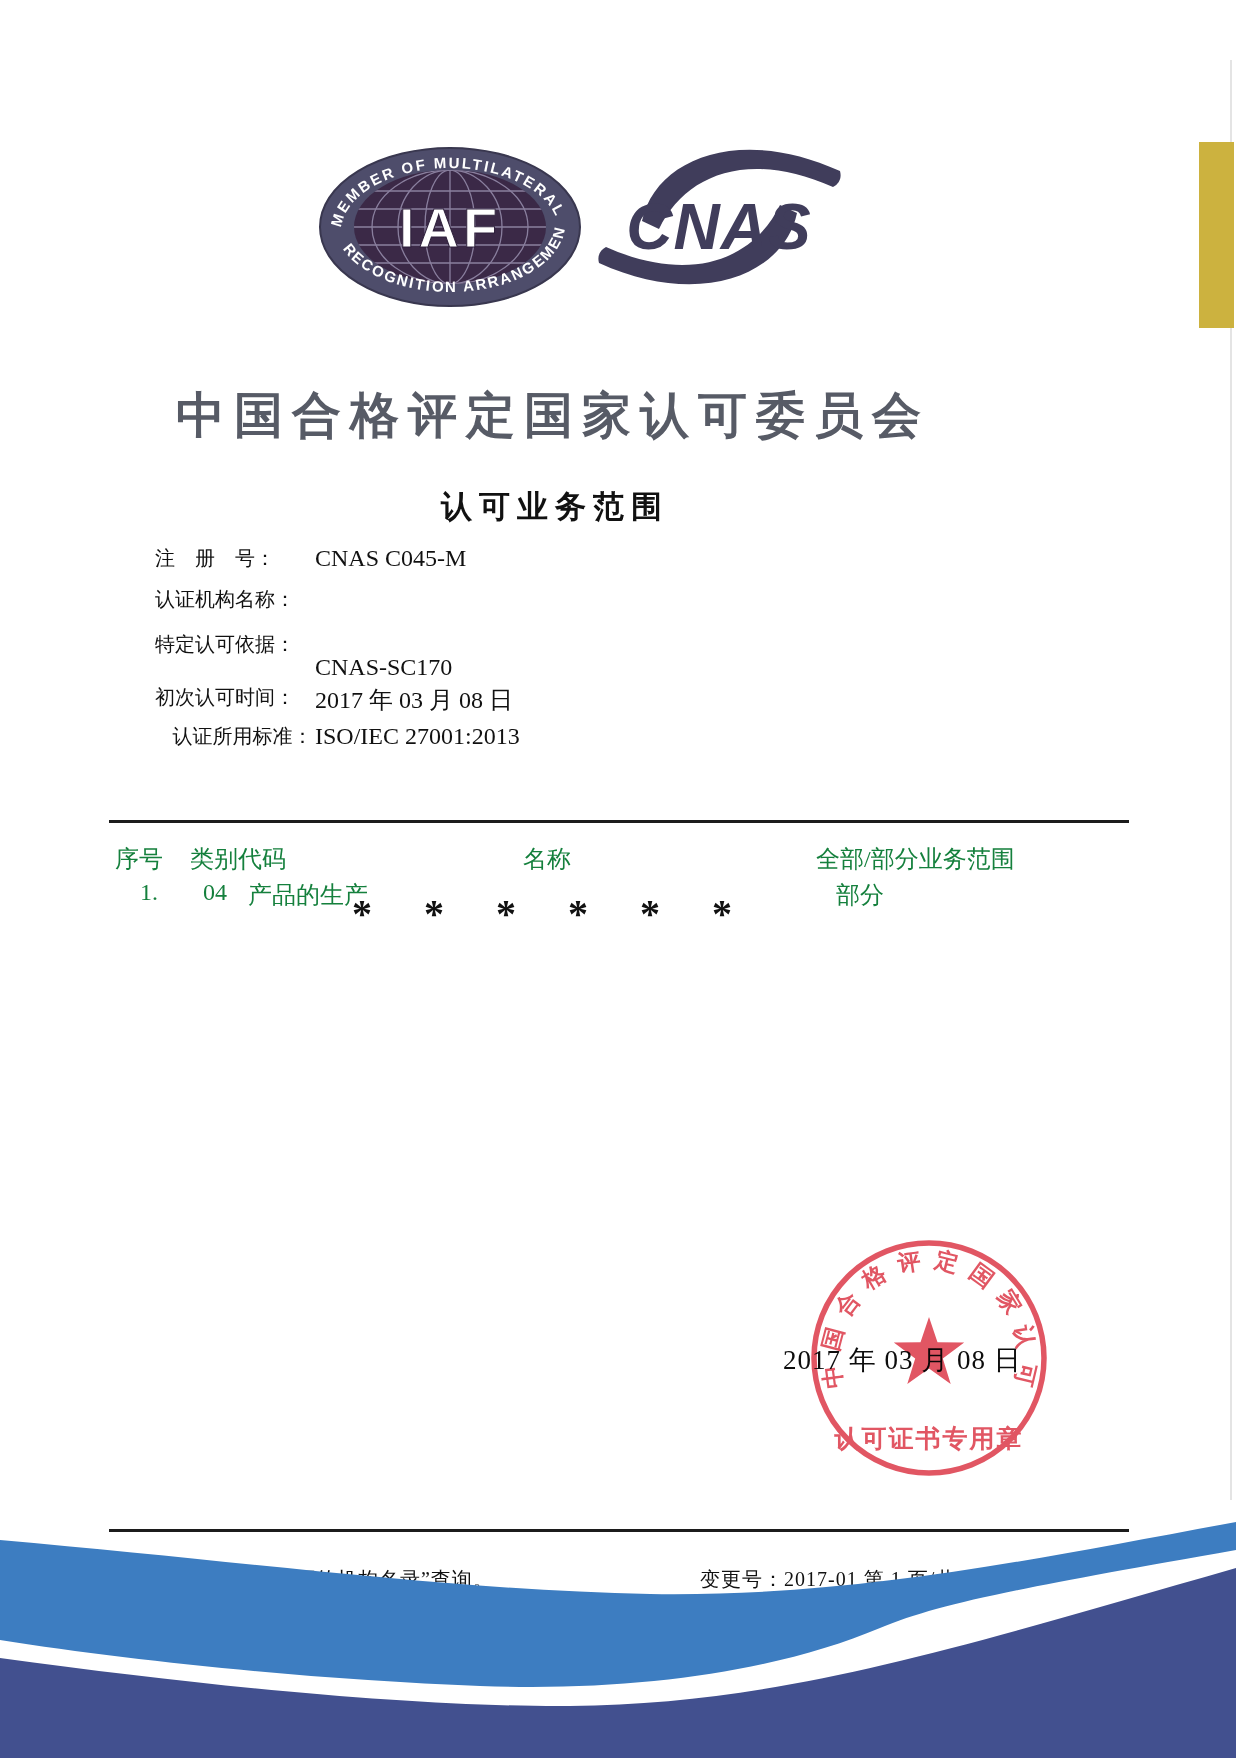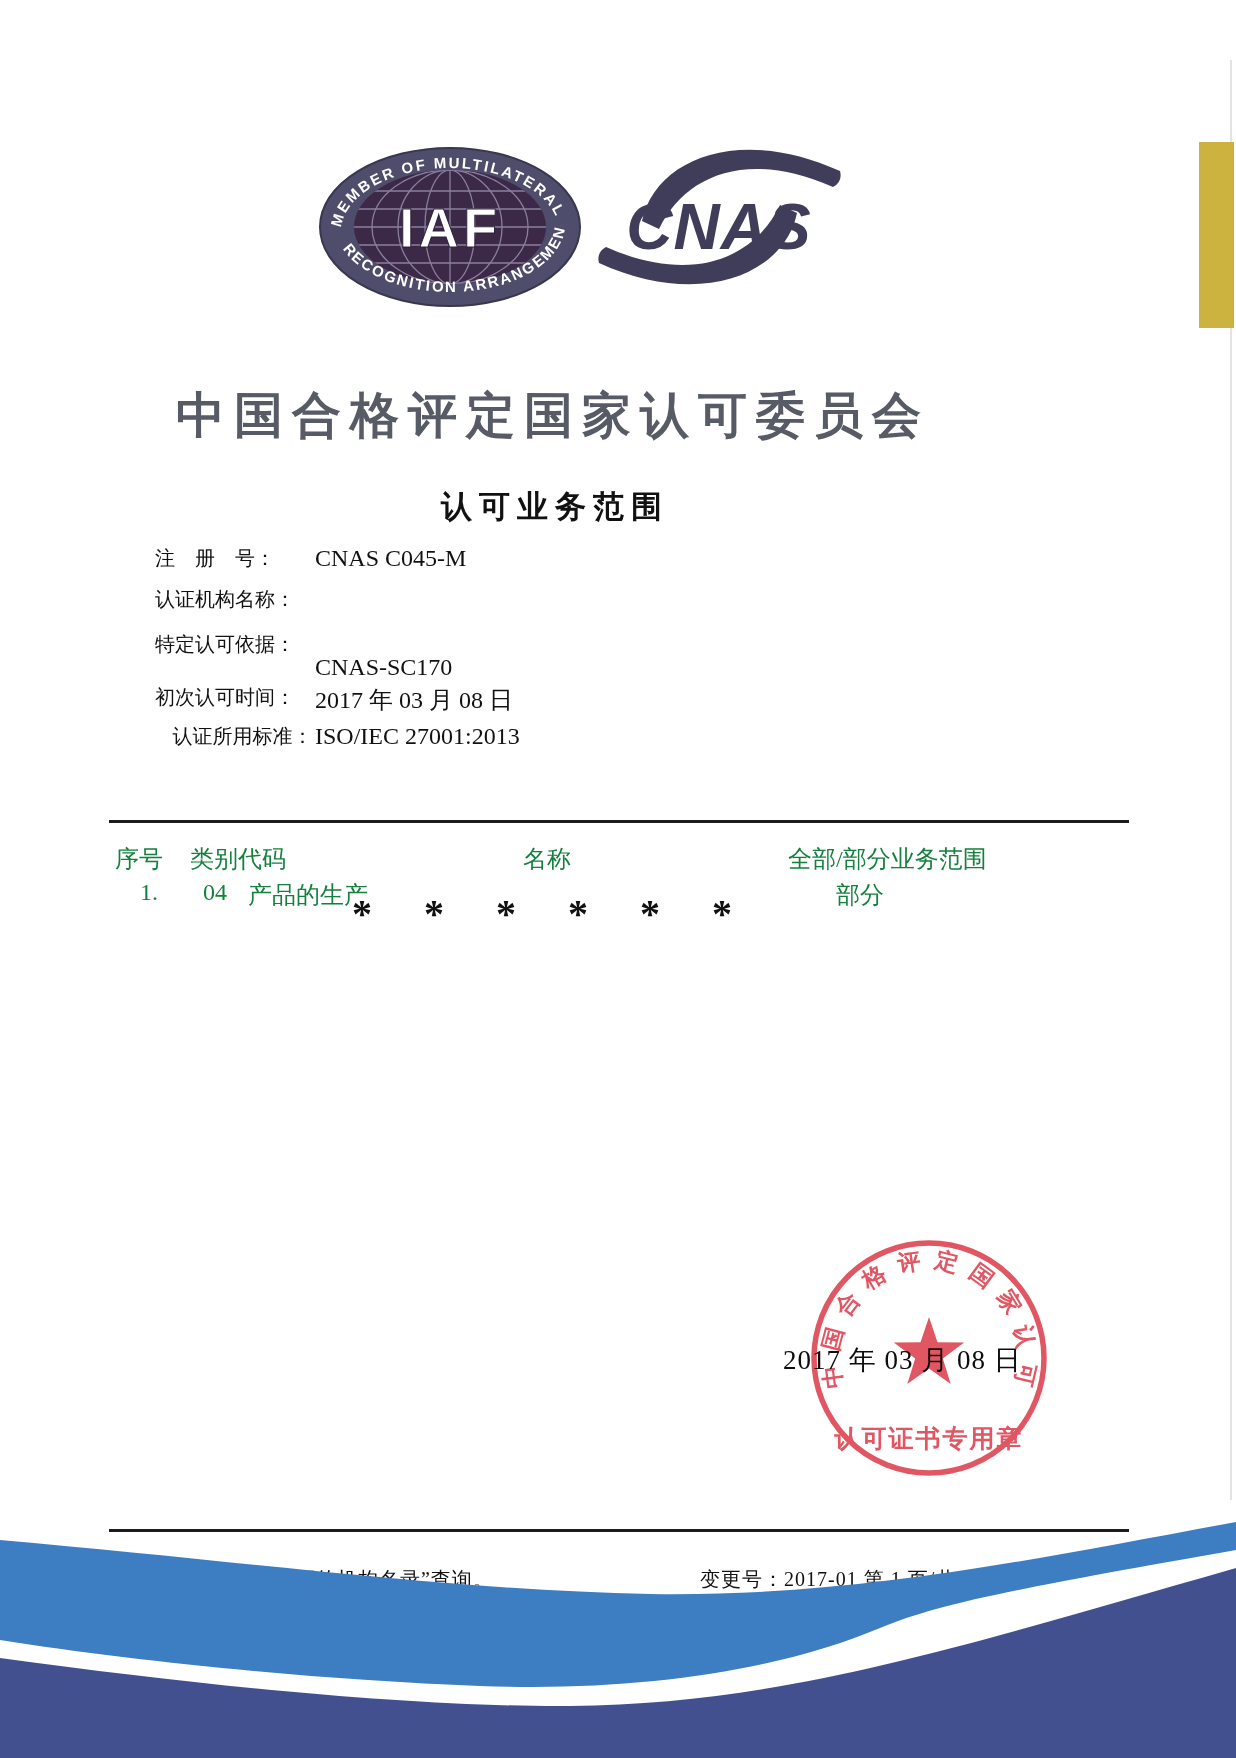--- a/index.html
+++ b/index.html
@@ -107,21 +107,21 @@
   <div class="abs f-value" style="top:684px;">2017 年 03 月 08 日</div>
 
   <div class="abs f-label" style="top:723px;text-align:center;">认证所用标准：</div>
   <div class="abs f-value" style="top:723px;">ISO/IEC 27001:2013</div>
 
   <div class="abs rule" style="top:820px;"></div>
 
   <div class="abs th" style="left:115px;top:843px;">序号</div>
   <div class="abs th" style="left:190px;top:843px;">类别代码</div>
   <div class="abs th" style="left:523px;top:843px;">名称</div>
-  <div class="abs th" style="left:788px;top:843px;text-align:right;">全部/部分业务范围</div>
+  <div class="abs th" style="left:816px;top:843px;text-align:right;">全部/部分业务范围</div>
 
   <div>
     <div class="abs td" style="left:140px;top:879px;">1.</div>
     <div class="abs td" style="left:203px;top:879px;">04</div>
     <div class="abs td" style="left:248px;top:879px;">产品的生产</div>
     <div class="abs td" style="left:836px;top:879px;">部分</div>
   </div>
 
   <div class="abs stars">
     <span>*</span>

